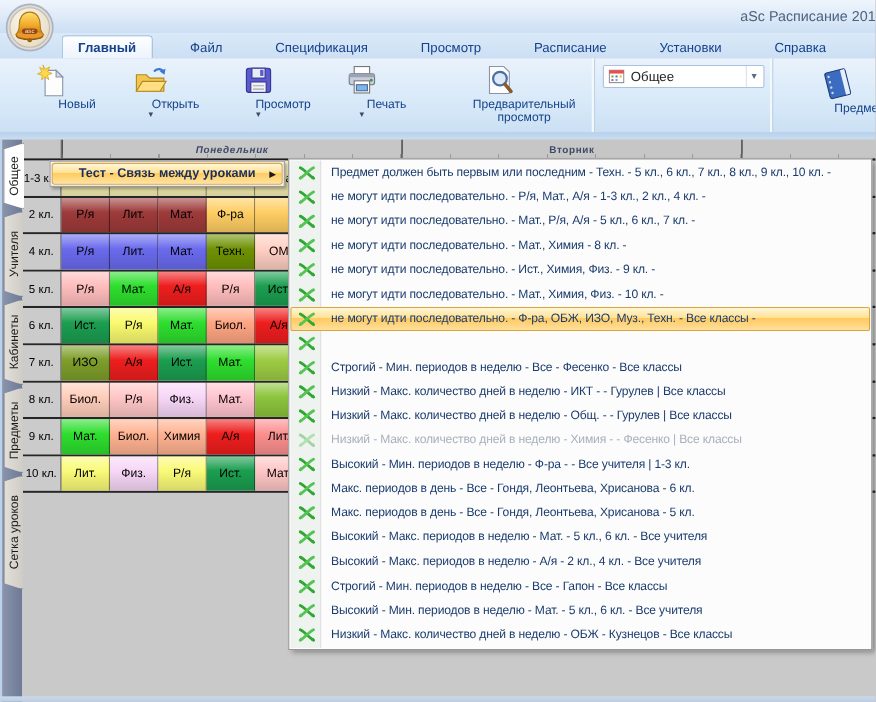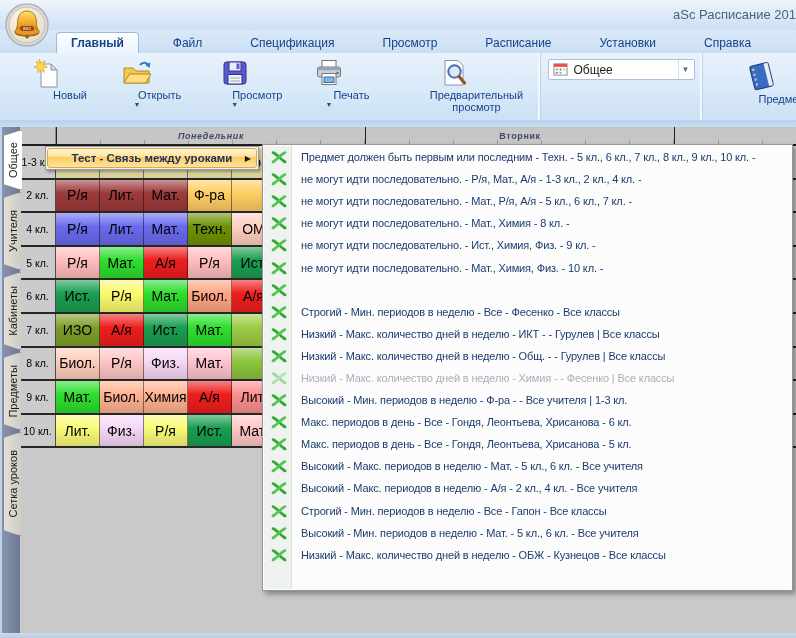--- a/index.html
+++ b/index.html
@@ -61,21 +61,21 @@
     font-size:9px;font-weight:bold;color:#3F4A66;letter-spacing:.6px;
     border-left:1px solid #1F1F1F;box-sizing:border-box;}
   .gday:first-of-type{border-left:none;}
   .gday::after{content:"";position:absolute;left:0;right:0;bottom:0;height:4px;
     background:repeating-linear-gradient(to right,transparent 0 43px,#9A9A9A 43px 44px);}
   .grow{display:flex;height:31.6px;border-bottom:2px solid #262626;}
   .glabel{width:36px;flex:none;background:#CBCBCB;font-size:10.5px;color:#000;
     display:flex;align-items:center;justify-content:center;border-right:1px solid #4A4A4A;
     box-sizing:border-box;white-space:nowrap;}
   .gcell{width:44px;flex:none;display:flex;align-items:center;justify-content:center;
-    font-size:14px;color:#000;border-right:1px solid rgba(0,0,0,.45);box-sizing:border-box;
+    font-size:11px;color:#000;border-right:1px solid rgba(0,0,0,.45);box-sizing:border-box;
     background-image:linear-gradient(rgba(255,255,255,.45),rgba(255,255,255,0) 42%,rgba(0,0,0,.14));
     overflow:hidden;white-space:nowrap;}
   
   .pmenu{position:absolute;left:45px;top:146px;width:214px;height:24px;z-index:30;
     background:#F2F2F2;border:1px solid #9A9A9A;box-shadow:2px 2px 3px rgba(0,0,0,.35);
     padding:1px;box-sizing:border-box;}
   .pmenu-item{height:100%;border-radius:3px;position:relative;
     background:linear-gradient(#FFF7D8,#FFE193 45%,#FFCB5C 46%,#FFE3A0);
     border:1px solid #DDA74C;box-sizing:border-box;
     display:flex;align-items:center;justify-content:center;
@@ -447,20 +447,29 @@
       </div>
       <div class="sitem normal">
         <span class="sicon"><svg viewBox="0 0 18 18">
             <path d="M3 4.5c4 1.8 8 7.2 12 9.5" stroke="#2FA832" stroke-width="2.6" fill="none" stroke-linecap="round"></path>
             <path d="M15 4.5c-4 1.8-8 7.2-12 9.5" stroke="#55C455" stroke-width="2.6" fill="none" stroke-linecap="round"></path>
             <path d="M16.5 14.8l-3.6-.3 1.9-2.9z" fill="#2FA832"></path>
             <path d="M1.5 14.8l3.6-.3-1.9-2.9z" fill="#55C455"></path>
           </svg></span>
         <span class="stext">не могут идти последовательно. - Мат., Химия, Физ. - 10 кл. -</span>
       </div>
+      <div class="sitem highlighted">
+        <span class="sicon"><svg viewBox="0 0 18 18">
+            <path d="M3 4.5c4 1.8 8 7.2 12 9.5" stroke="#2FA832" stroke-width="2.6" fill="none" stroke-linecap="round"></path>
+            <path d="M15 4.5c-4 1.8-8 7.2-12 9.5" stroke="#55C455" stroke-width="2.6" fill="none" stroke-linecap="round"></path>
+            <path d="M16.5 14.8l-3.6-.3 1.9-2.9z" fill="#2FA832"></path>
+            <path d="M1.5 14.8l3.6-.3-1.9-2.9z" fill="#55C455"></path>
+          </svg></span>
+        <span class="stext">не могут идти последовательно. - Ф-ра, ОБЖ, ИЗО, Муз., Техн. - Все классы -</span>
+      </div>
       <div class="sitem normal">
         <span class="sicon"><svg viewBox="0 0 18 18">
             <path d="M3 4.5c4 1.8 8 7.2 12 9.5" stroke="#2FA832" stroke-width="2.6" fill="none" stroke-linecap="round"></path>
             <path d="M15 4.5c-4 1.8-8 7.2-12 9.5" stroke="#55C455" stroke-width="2.6" fill="none" stroke-linecap="round"></path>
             <path d="M16.5 14.8l-3.6-.3 1.9-2.9z" fill="#2FA832"></path>
             <path d="M1.5 14.8l3.6-.3-1.9-2.9z" fill="#55C455"></path>
           </svg></span>
       </div>
       <div class="sitem normal">
         <span class="sicon"><svg viewBox="0 0 18 18">

